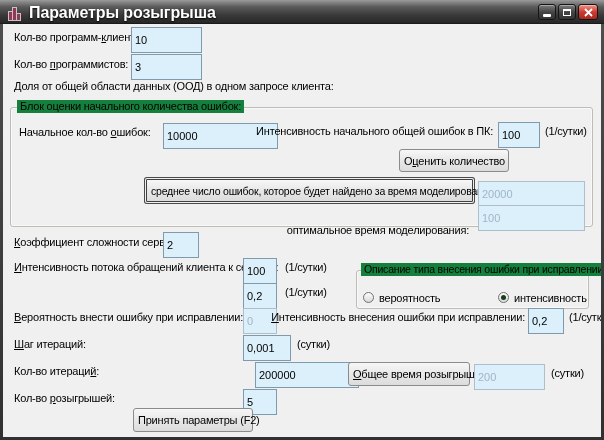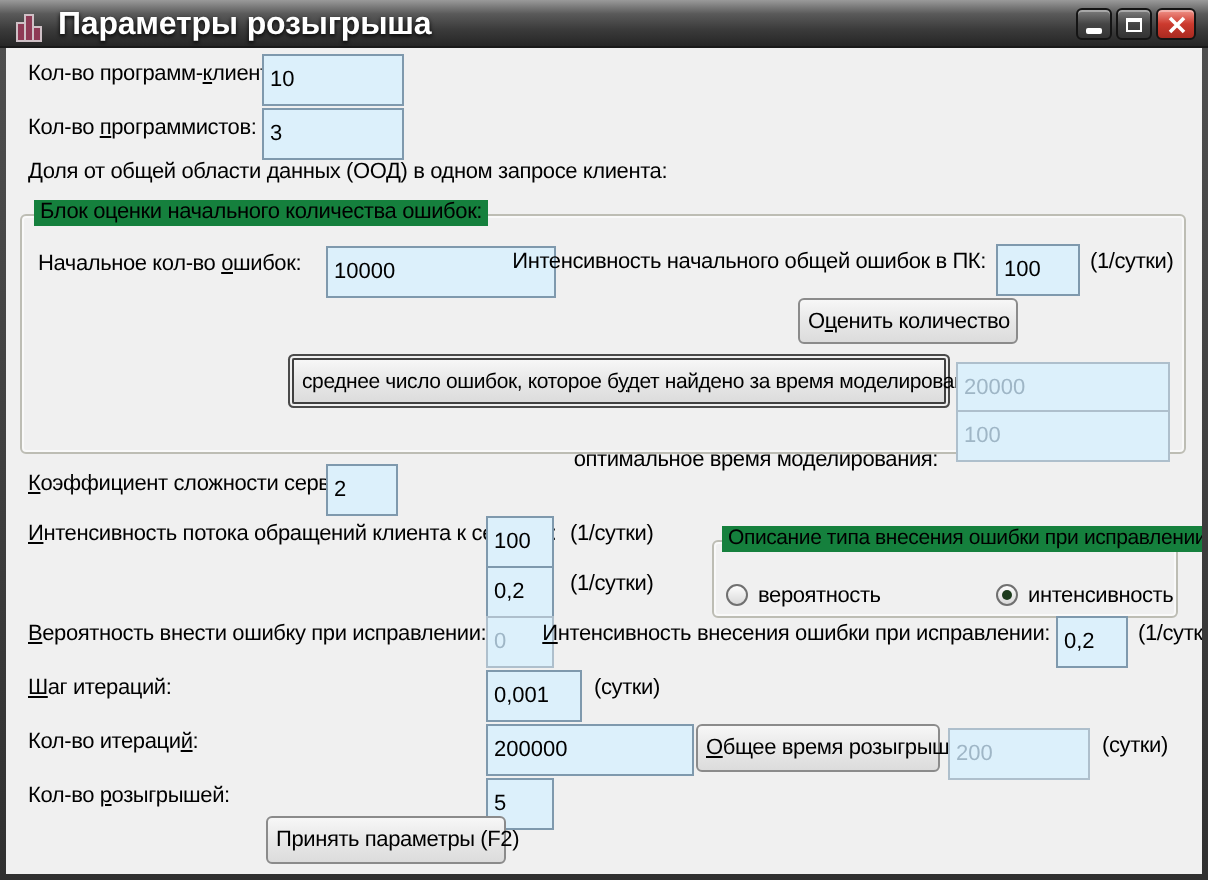--- a/index.html
+++ b/index.html
@@ -123,21 +123,21 @@
 
     <div class="lbl" style="right:76px;top:287px"><u>И</u>нтенсивность внесения ошибки при исправлении:</div>
     <input class="field" style="left: 525px; top: 284px; width: 36px;" value="0,2">
     <div class="lbl" style="left:566px;top:287px">(1/сутки)</div>
 
     <div class="lbl" style="left:11px;top:314px"><u>Ш</u>аг итераций:</div>
     <input class="field" style="left: 240px; top: 311px; width: 48px;" value="0,001">
     <div class="lbl" style="left:294px;top:314px">(сутки)</div>
 
     <div class="lbl" style="left:11px;top:341px">Кол-во итераци<u>й</u>:</div>
-    <input class="field" style="left: 240px; top: 338px; width: 104px;" value="200000">
+    <input class="field" style="left: 252px; top: 338px; width: 104px;" value="200000">
 
     <button class="btn" style="left:345px;top:338px;width:122px;height:24px"><u>О</u>бщее время розыгрыша</button>
     <input class="field dis" style="left: 471px; top: 340px; width: 71px;" readonly="" value="200">
     <div class="lbl" style="left:548px;top:343px">(сутки)</div>
 
     <div class="lbl" style="left:11px;top:368px">Кол-во <u>р</u>озыгрышей:</div>
     <input class="field" style="left: 240px; top: 365px; width: 34px;" value="5">
 
     <button class="btn" style="left:130px;top:384px;width:120px;height:24px">Принять параметры (F2)</button>
 

